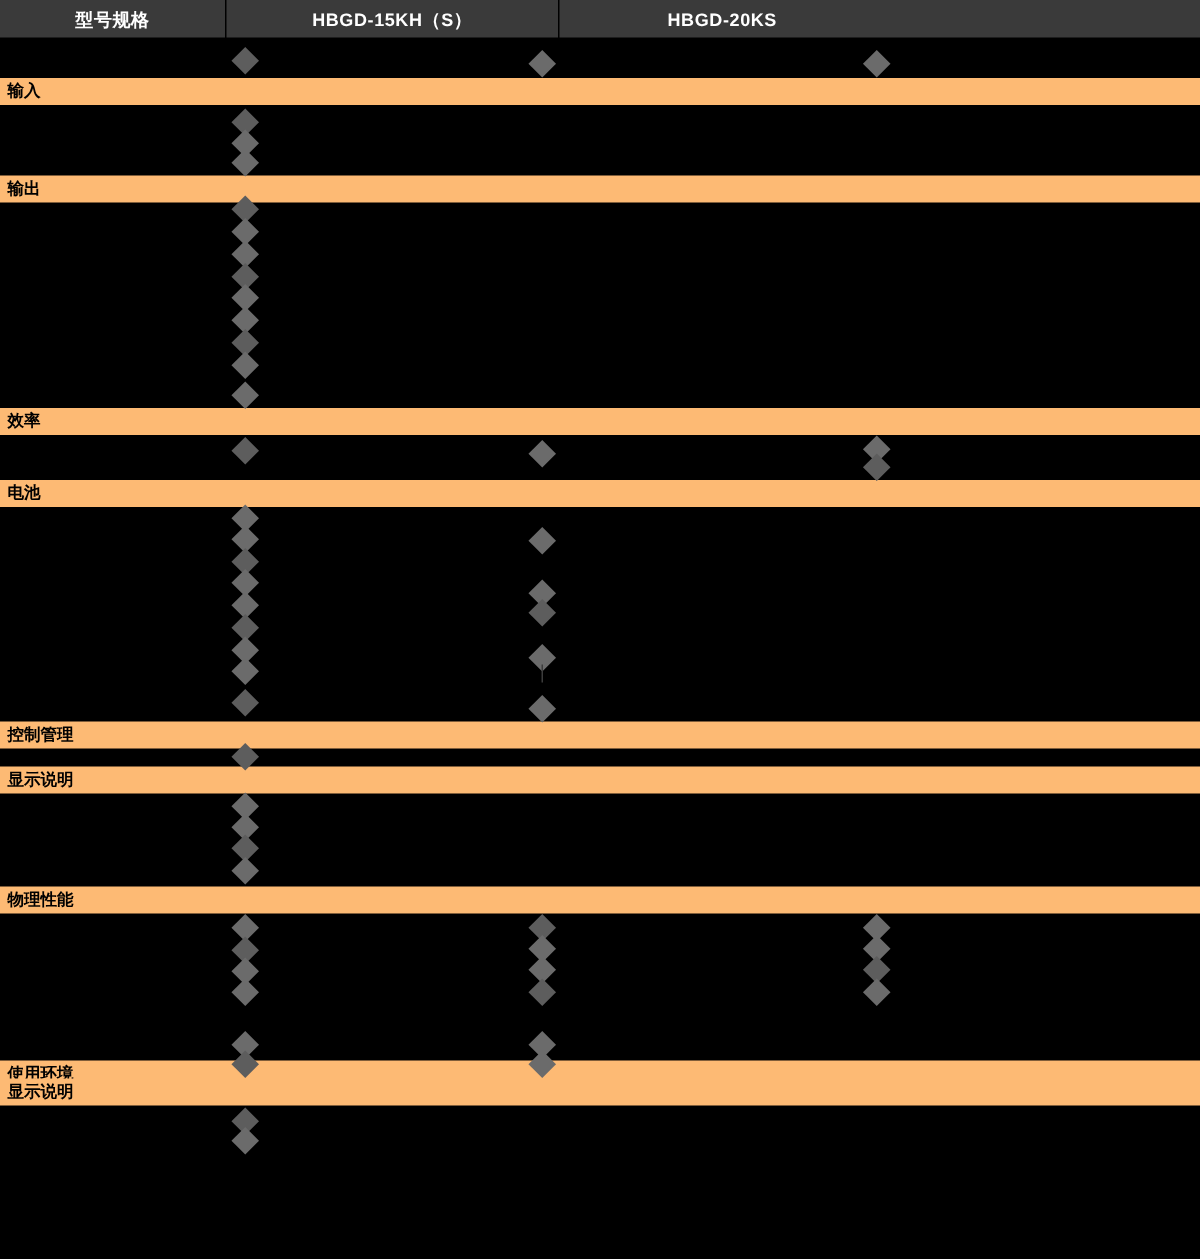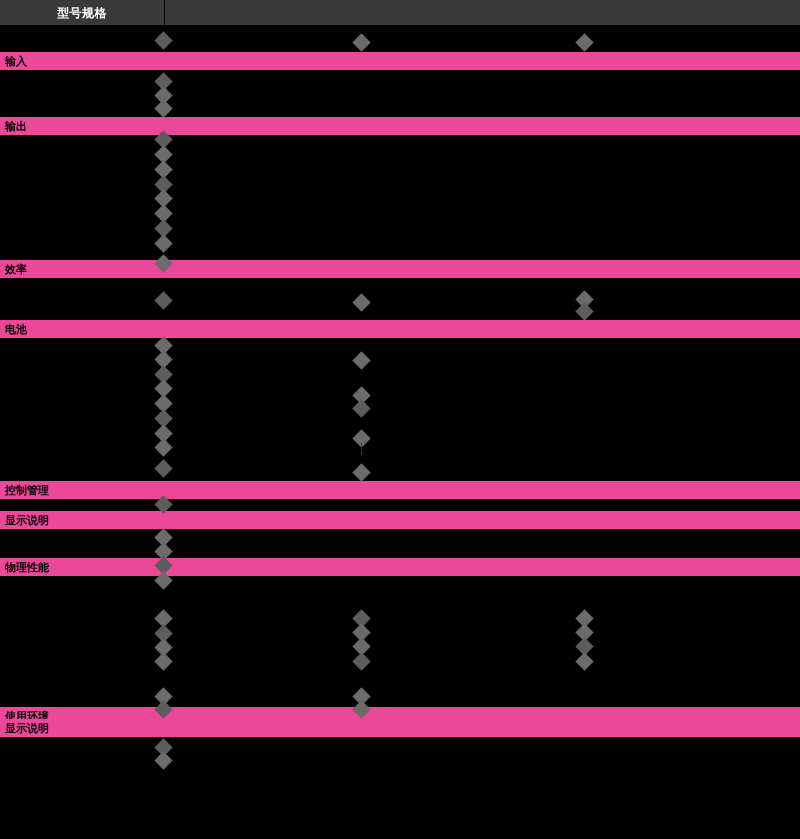--- a/index.html
+++ b/index.html
@@ -36,32 +36,32 @@
     text-align: center;
     font-size: 12px;
     font-weight: bold;
     color: #ffffff;
     letter-spacing: 0.4px;
     border-right: 1px solid #000000;
     box-sizing: border-box;
     overflow: hidden;
     white-space: nowrap;
   }
-  .header-cell.c0 { width: 165px; }
+  .header-cell.c0 { width: 151px; }
   .header-cell.c1 { width: 196px; }
   .header-cell.c2 { width: 222px; }
   .header-cell.c3 { width: 217px; border-right: none; }
 
   
   .band {
     position: absolute;
     left: 0;
     width: 800px;
     height: 18px;
-    background: #ec4899;
+    background: #fdba74;
     color: #000000;
     font-size: 11px;
     font-weight: bold;
     line-height: 18px;
     padding-left: 5px;
     box-sizing: border-box;
     white-space: nowrap;
   }
 
   
@@ -82,30 +82,32 @@
     background: #3c3c3c;
   }
 </style>
 </head>
 <body>
 
 <div class="sheet">
 
   <div class="header-row">
     <div class="header-cell c0">型号规格</div>
+    <div class="header-cell c2">HBGD-15KH（S）</div>
+    <div class="header-cell c3">HBGD-20KS</div>
   </div>
 
   <div id="overlay">
       <div class="band" style="top: 52px;">输入</div>
       <div class="band" style="top: 117px;">输出</div>
-      <div class="band" style="top: 260px;">效率</div>
+      <div class="band" style="top: 272px;">效率</div>
       <div class="band" style="top: 320px; font-family: Liberation Serif, serif;">电池</div>
       <div class="band" style="top: 481px;">控制管理</div>
       <div class="band" style="top: 511px;">显示说明</div>
-      <div class="band" style="top: 558px;">物理性能</div>
+      <div class="band" style="top: 591px;">物理性能</div>
       <div class="band" style="top: 707px;">使用环境</div>
       <div class="band" style="top: 719px;">显示说明</div>
       <div class="mark dim" style="left: 157px; top: 34px;"></div>
       <div class="mark" style="left: 355px; top: 36px;"></div>
       <div class="mark" style="left: 578px; top: 36px;"></div>
       <div class="mark dim" style="left: 157px; top: 75px;"></div>
       <div class="mark" style="left: 157px; top: 89px;"></div>
       <div class="mark" style="left: 157px; top: 102px;"></div>
       <div class="mark dim" style="left: 157px; top: 133px;"></div>
       <div class="mark" style="left: 157px; top: 148px;"></div>

